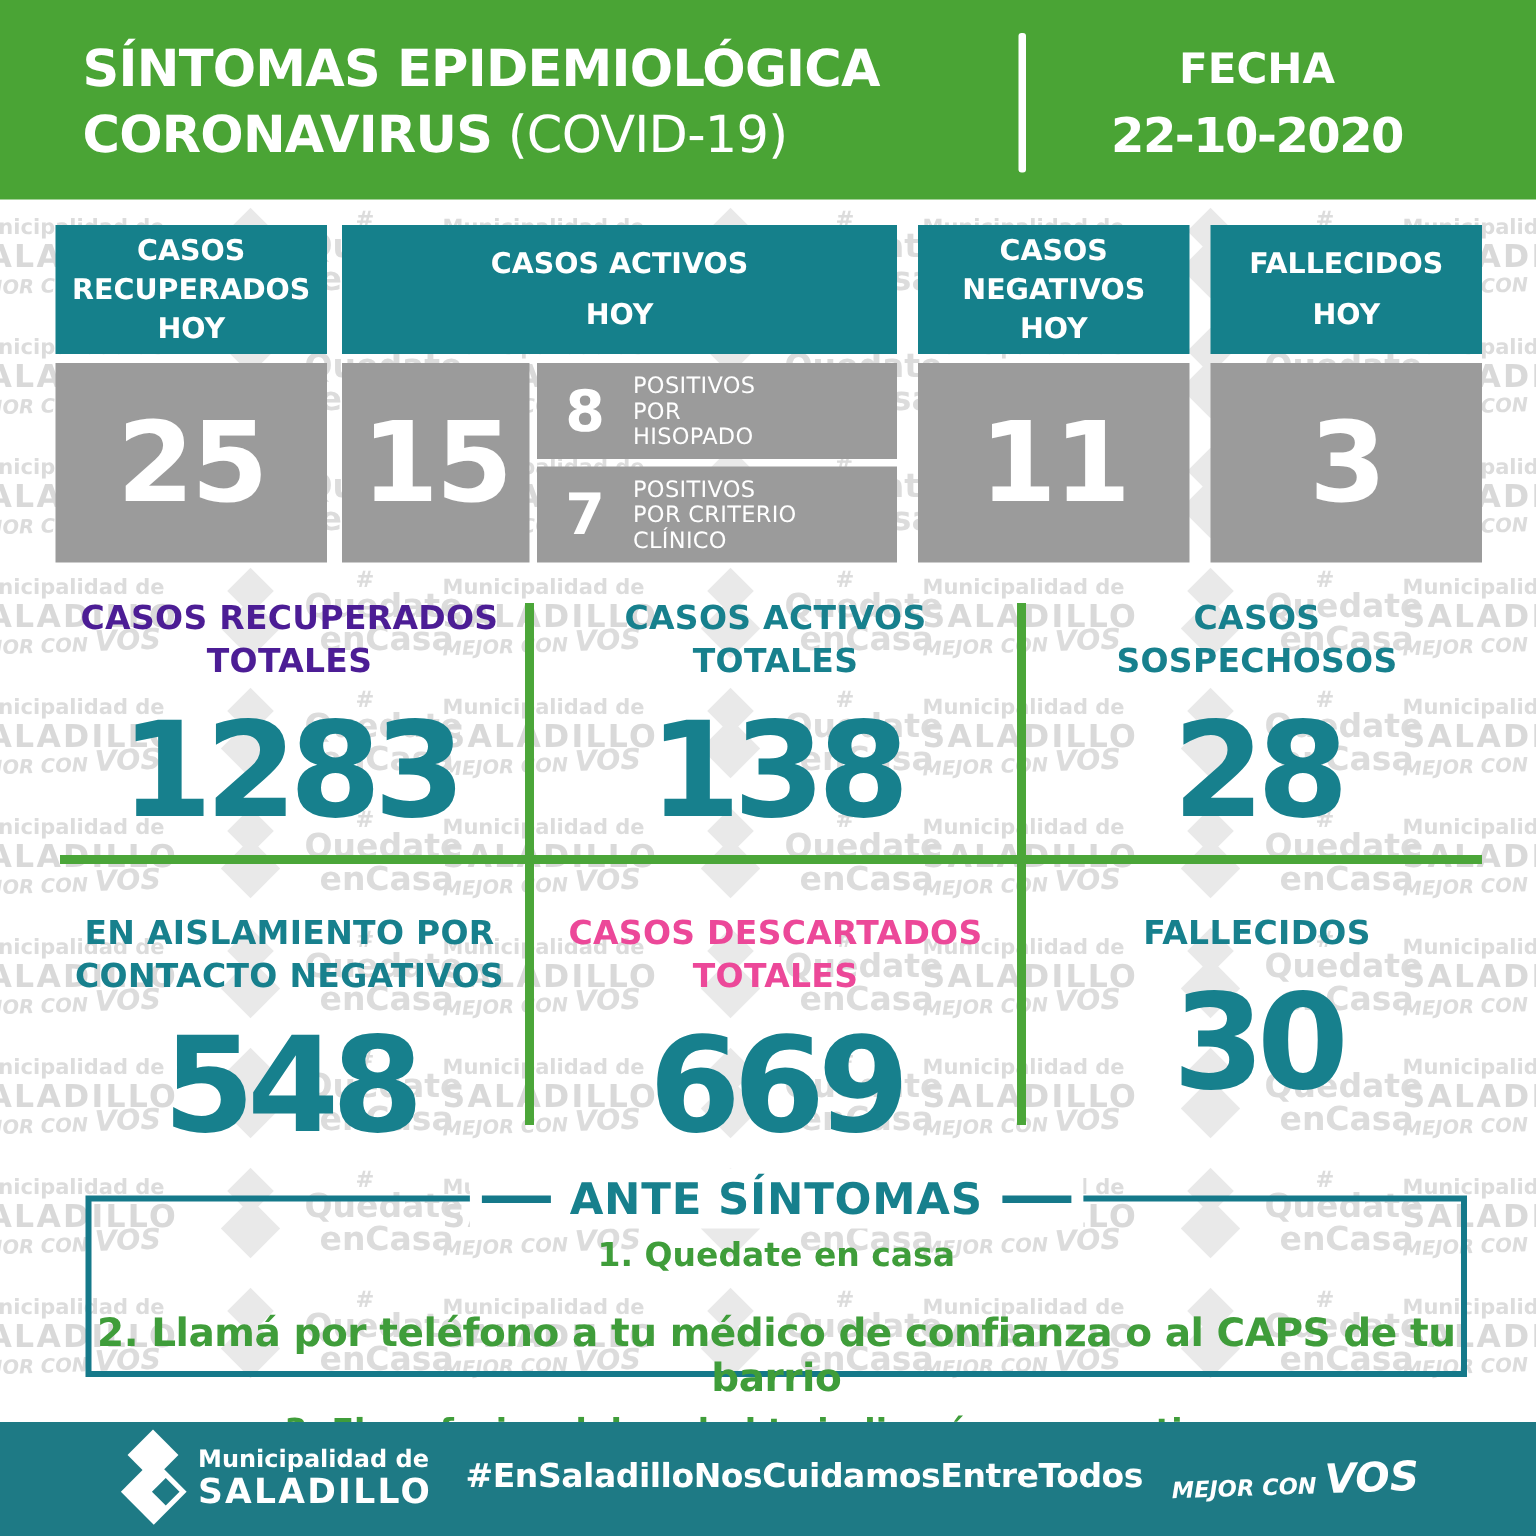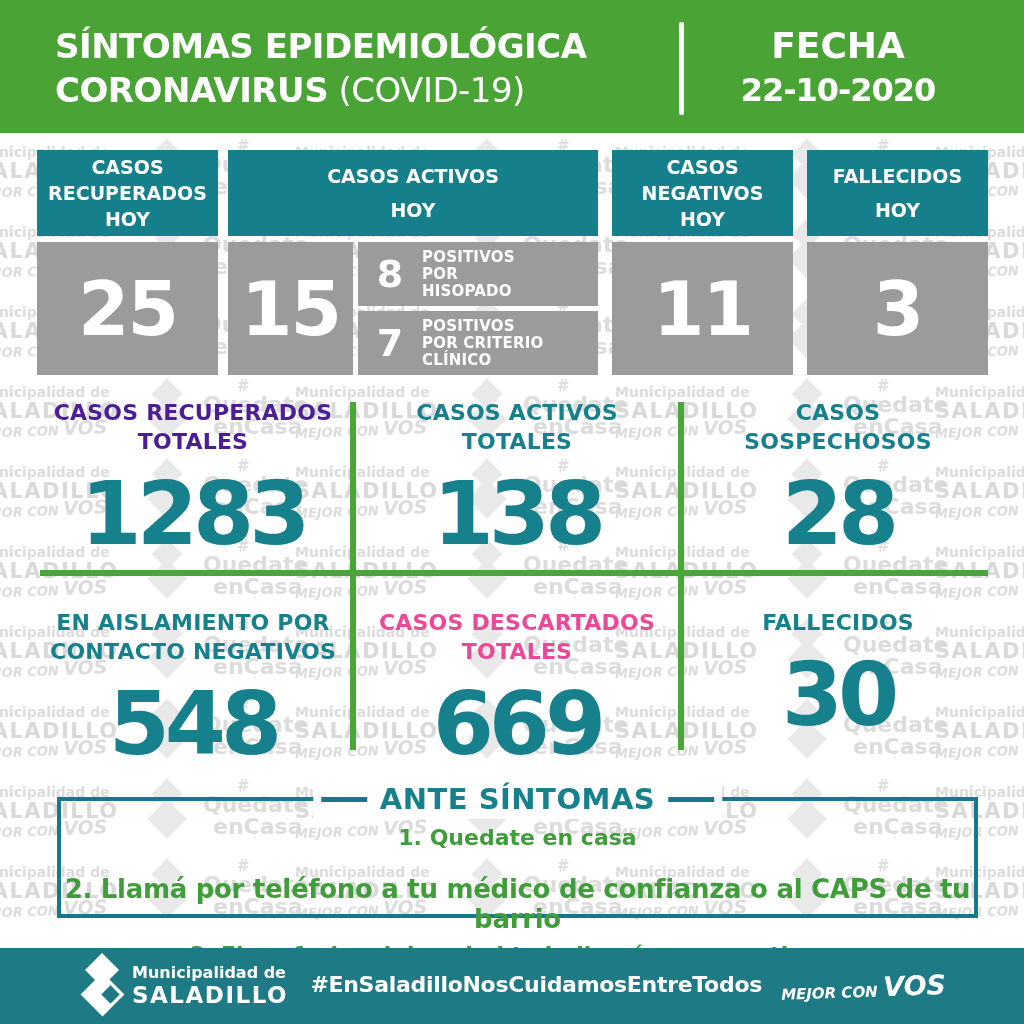--- a/index.html
+++ b/index.html
@@ -24,31 +24,31 @@
   .wm-dia::after{content:"";position:absolute;left:6px;top:24px;width:28px;height:28px;background:#e9e9e9;transform:rotate(45deg);}
   
   #header{position:absolute;left:0;top:0;width:1024px;height:133px;z-index:2;}
   #header-left{position:absolute;left:55px;top:24px;color:#ffffff;}
   .hl1{font-size:34px;font-weight:bold;letter-spacing:-.5px;line-height:44px;}
   .hl2{font-size:34px;line-height:44px;letter-spacing:-.5px;}
   .hl2 .b{font-weight:bold;}
   .hl2 .n{font-weight:normal;}
   #header-divider{position:absolute;left:679px;top:22px;width:5px;height:93px;background:#ffffff;border-radius:2px;}
   #header-right{position:absolute;left:700px;top:24px;width:276px;text-align:center;color:#ffffff;}
-  .hf1{font-size:36px;font-weight:bold;line-height:44px;}
+  .hf1{font-size:28px;font-weight:bold;line-height:44px;}
   .hf2{font-size:32px;font-weight:bold;line-height:44px;letter-spacing:-1px;}
   
   .stat-head{position:absolute;color:#ffffff;text-align:center;display:flex;flex-direction:column;justify-content:center;z-index:1;}
   .stat-head .ln{font-size:19px;font-weight:bold;line-height:26px;}
   .stat-head.two .ln{line-height:34px;}
   .stat-num{position:absolute;color:#ffffff;text-align:center;display:flex;align-items:center;justify-content:center;
             font-size:74px;font-weight:bold;letter-spacing:-2px;z-index:1;}
   .sub-box{position:absolute;color:#ffffff;display:flex;align-items:center;z-index:1;}
   .sub-num{width:64px;text-align:center;font-size:38px;font-weight:bold;}
-  .sub-lines{line-height:17px;font-size:15px;font-weight:bold;letter-spacing:.2px;}
+  .sub-lines{line-height:17px;font-size:15px;font-weight:normal;letter-spacing:.2px;}
   
   .gline{position:absolute;z-index:1;}
   .total-cell{position:absolute;text-align:center;z-index:1;}
   .total-label{font-size:22px;font-weight:bold;line-height:29px;letter-spacing:.2px;}
   .total-value{font-size:88px;font-weight:bold;letter-spacing:-5px;margin-top:10px;line-height:96px;}
   
   #sintomas{position:absolute;left:57px;top:797px;width:913px;height:113px;border:4px solid #15798a;z-index:1;text-align:center;}
   #sintomas-legend{position:absolute;left:50%;top:-22px;transform:translateX(-50%);display:flex;align-items:center;gap:13px;background:#ffffff;padding:0 8px;height:40px;}
   .legend-dash{width:46px;height:5px;background:#15798a;}
   #sintomas-title{font-size:29px;font-weight:bold;letter-spacing:.5px;white-space:nowrap;}

